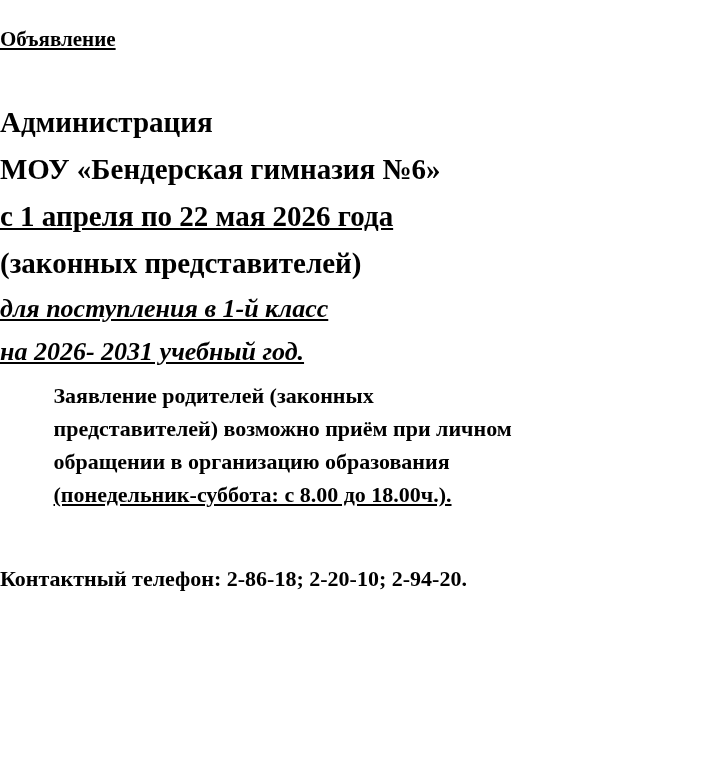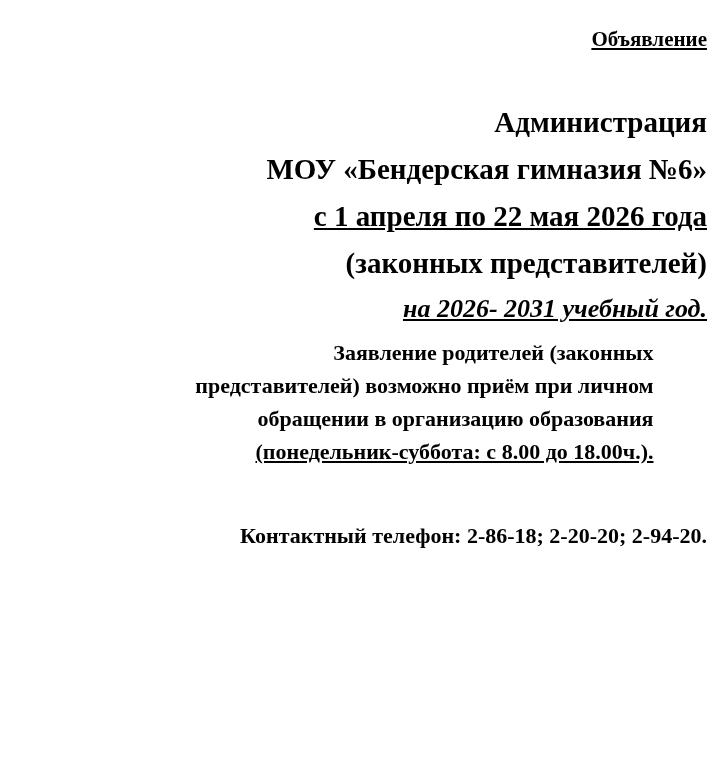--- a/index.html
+++ b/index.html
@@ -15,21 +15,21 @@
     overflow: hidden;
   }
   .page {
     width: 707px;
     height: 780px;
     position: relative;
     box-sizing: border-box;
     padding: 0;
   }
   .line {
-    text-align: right;
+    text-align: left;
     font-weight: bold;
     line-height: 1.0;
   }
   .u {
     text-decoration: underline;
     text-underline-offset: 2px;
   }
   .title {
     font-size: 21px;
     margin-top: 29px;
@@ -83,27 +83,28 @@
   <div class="gap-1"></div>
 
   <div class="block-admin">
     <div class="line l-admin">Администрация</div>
     <div class="line l-school">МОУ «Бендерская гимназия №6»</div>
     <div class="line l-dates u"> с 1 апреля по 22  мая 2026 года</div>
     <div class="line l-legal">(законных представителей)</div>
   </div>
 
   <div class="italic-block">
+    <div class="line u">для поступления в 1-й класс</div>
     <div class="line u"> на 2026- 2031 учебный год.</div>
   </div>
 
   <div class="block-note wide-note">
     <div class="line">Заявление родителей (законных</div>
     <div class="line">представителей) возможно приём при личном</div>
     <div class="line">обращении в организацию образования</div>
     <div class="line l-hours u">(понедельник-суббота: с 8.00 до 18.00ч.).</div>
   </div>
 
   <div class="block-phone">
-    <div class="line l-phone">Контактный телефон: 2-86-18; 2-20-20; 2-94-20.</div>
+    <div class="line l-phone">Контактный телефон: 2-86-18; 2-20-10; 2-94-20.</div>
   </div>
 
 </div>
 
 </body></html>

